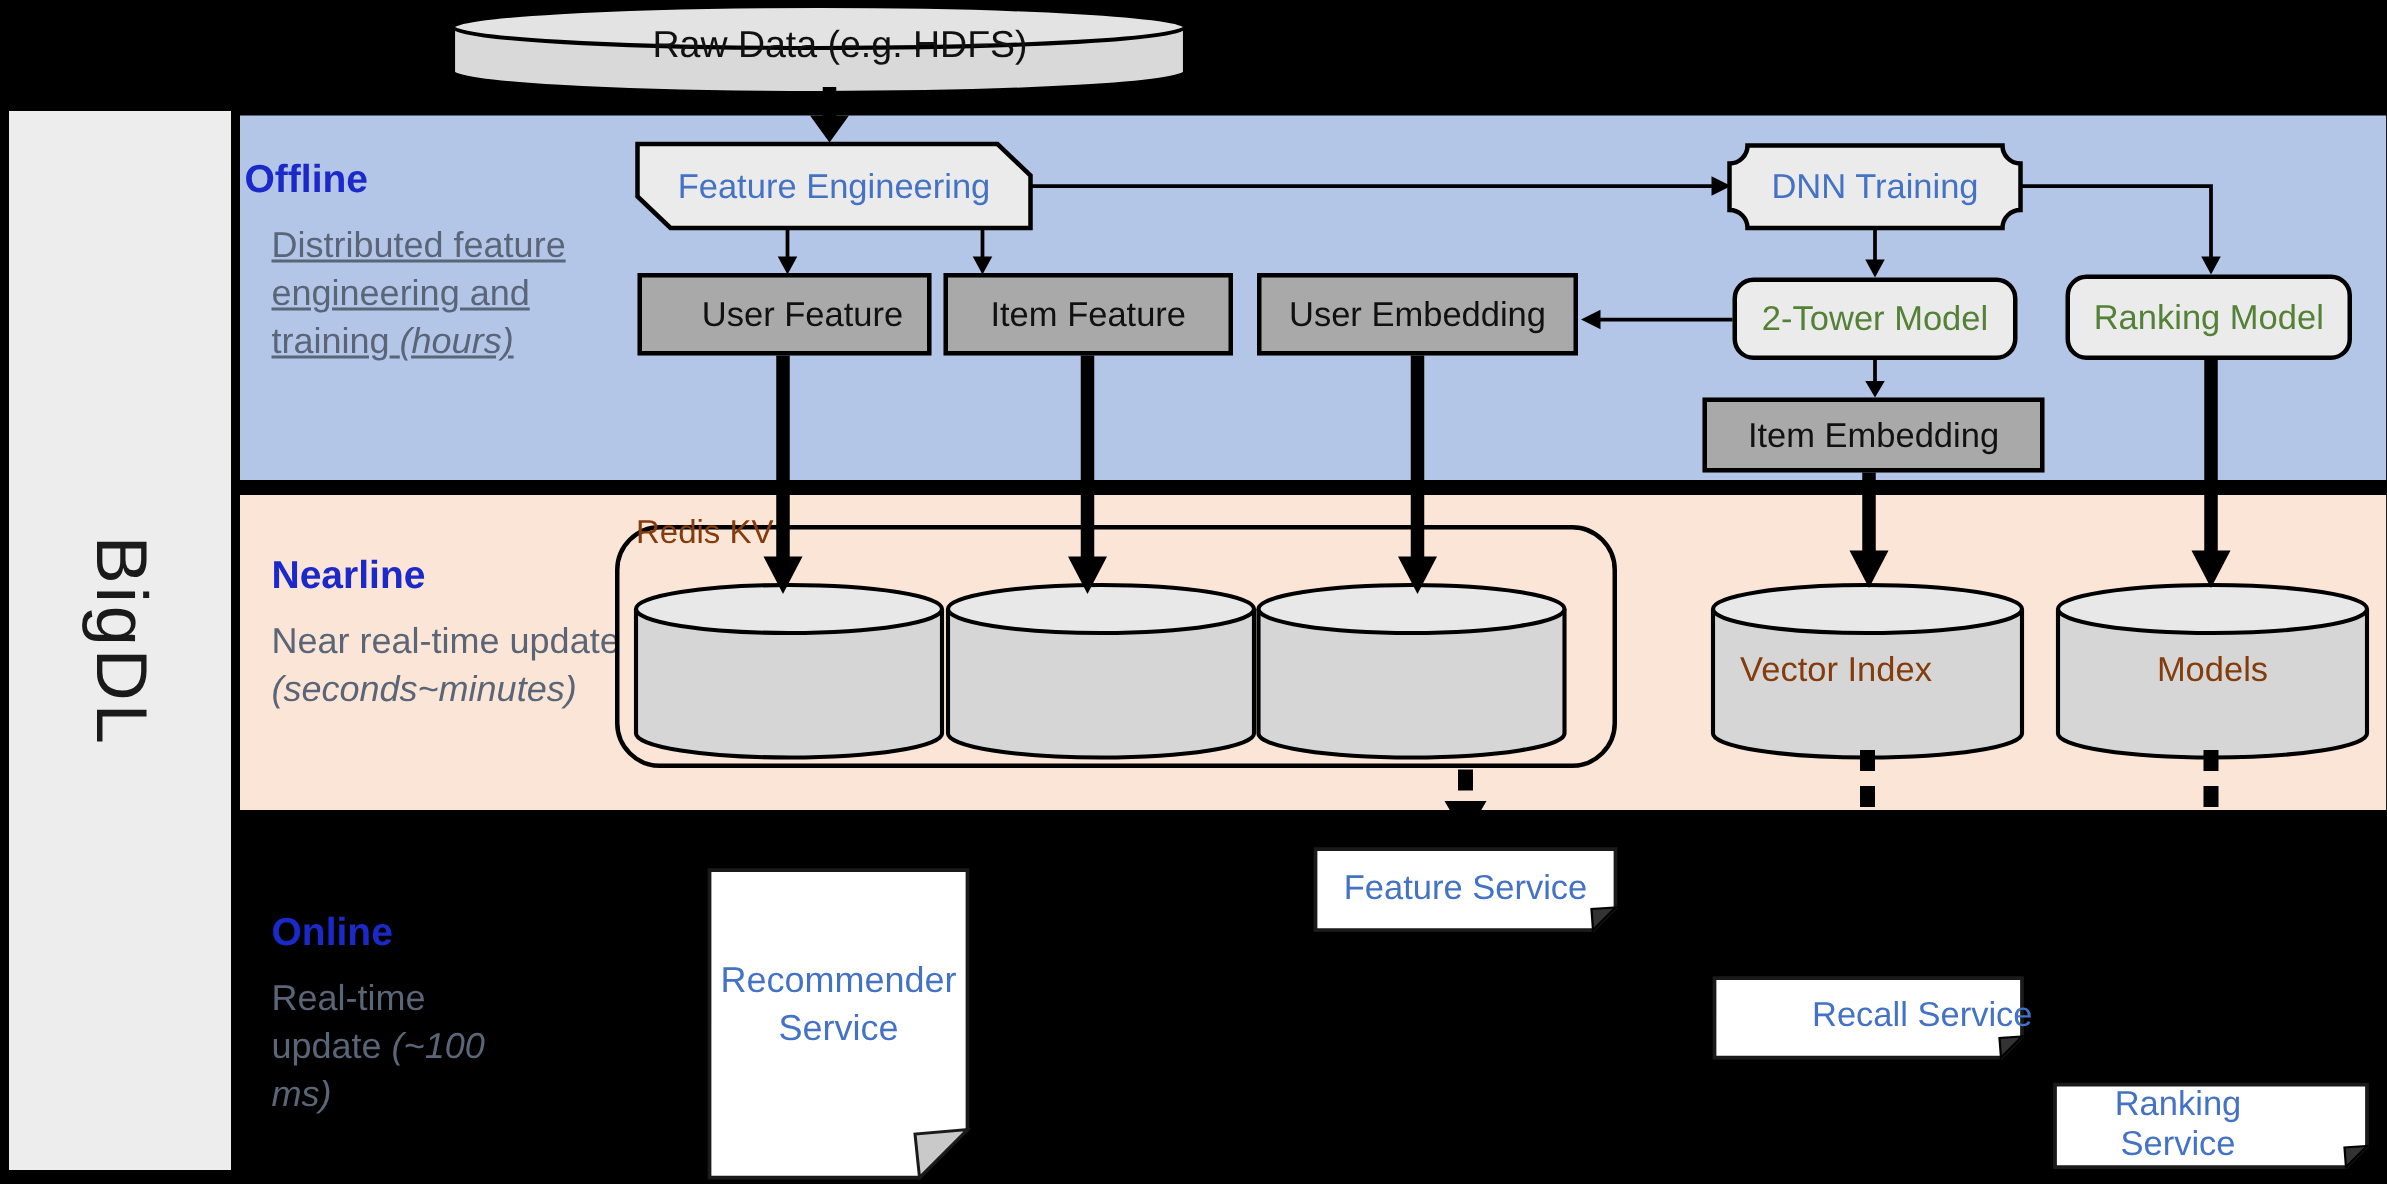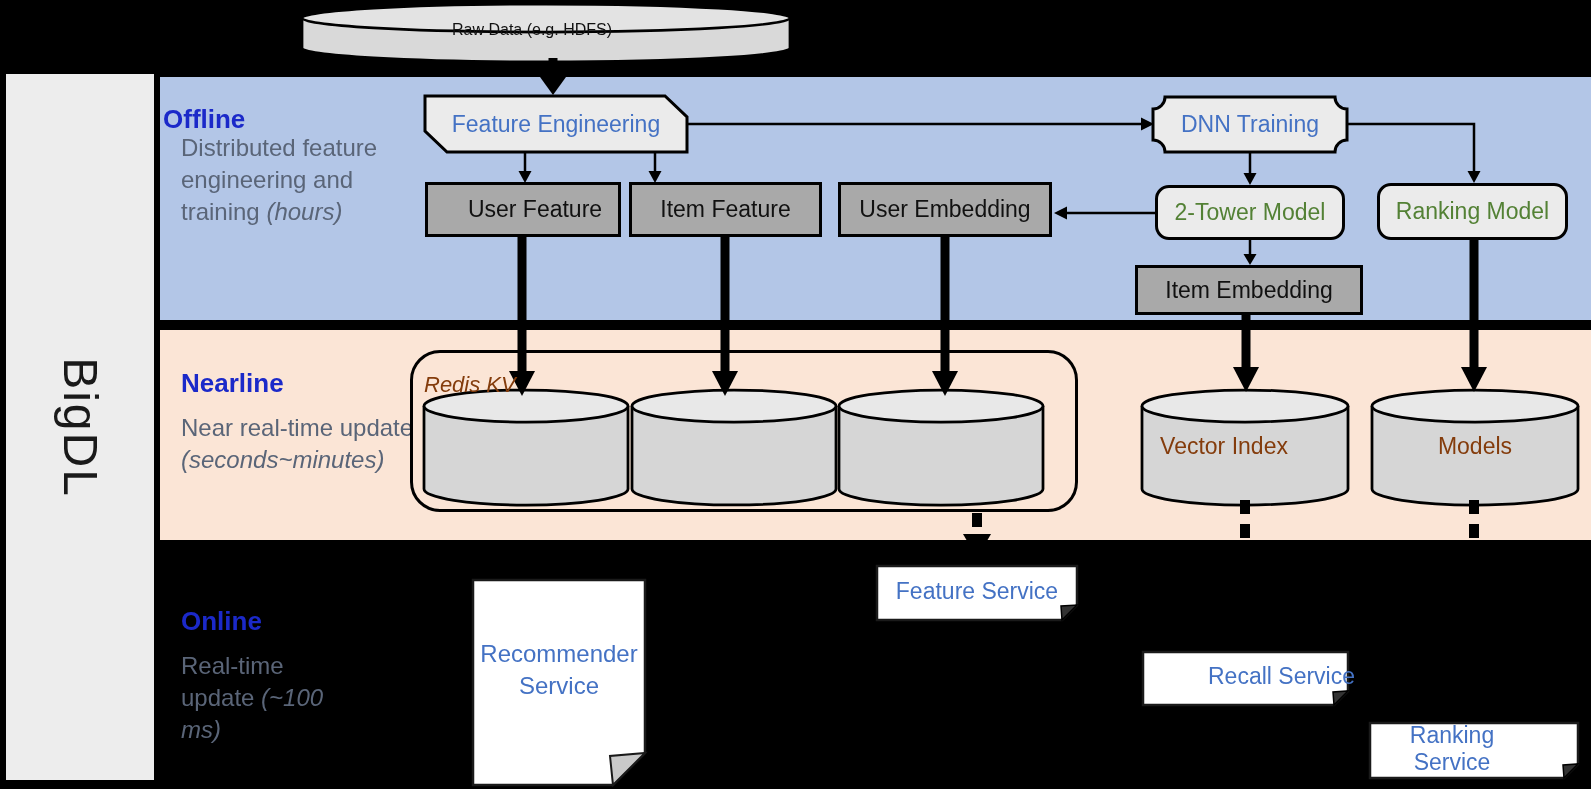--- a/index.html
+++ b/index.html
@@ -52,21 +52,21 @@
 <div class="stage">
 
   <div class="sidebar">
     <span class="brand">BigDL</span>
   </div>
 
   <div class="band offline"></div>
   <div class="band nearline"></div>
 
   <div class="band-title" style="left:163px;top:104px;">Offline</div>
-  <div class="band-sub" style="left:181px;top:132px;width:200px;">
+  <div class="band-sub" style="left:181px;top:148px;width:200px;text-decoration:underline;">
     <span>Distributed feature engineering and training</span>
     <em>(hours)</em>
   </div>
 
   <div class="band-title" style="left:181px;top:368px;">Nearline</div>
   <div class="band-sub" style="left:181px;top:412px;width:260px;">
     <span>Near real-time update</span>
     <em>(seconds~minutes)</em>
   </div>
 
@@ -196,24 +196,24 @@
     <g>
       <line class="arr-dash" x1="1245" y1="500" x2="1245" y2="630"></line>
       <polygon class="ah" points="1231,629 1259,629 1245,650"></polygon>
     </g>
     <g>
       <line class="arr-dash" x1="1474" y1="500" x2="1474" y2="701"></line>
       <polygon class="ah" points="1460,700 1488,700 1474,721"></polygon>
     </g>
   </svg>
 
-  <div class="shape-label t-black" style="left:288px;top:6px;width:488px;height:48px;font-size:16px;">Raw Data (e.g. HDFS)</div>
+  <div class="shape-label t-black" style="left:316px;top:6px;width:488px;height:48px;font-size:25px;">Raw Data (e.g. HDFS)</div>
   <div class="shape-label t-blue" style="left:425px;top:96px;width:262px;height:56px;font-size:23px;">Feature Engineering</div>
   <div class="shape-label t-blue" style="left:1153px;top:97px;width:194px;height:55px;font-size:23px;">DNN Training</div>
-  <div class="shape-label t-brown" style="left:424px;top:370px;width:120px;height:30px;font-size:22px;justify-content:flex-start;font-style:italic;">Redis KV</div>
+  <div class="shape-label t-brown" style="left:424px;top:340px;width:120px;height:30px;font-size:22px;justify-content:flex-start;">Redis KV</div>
   <div class="shape-label t-brown" style="left:1142px;top:418px;width:164px;height:56px;font-size:23px;">Vector Index</div>
   <div class="shape-label t-brown" style="left:1372px;top:418px;width:206px;height:56px;font-size:23px;">Models</div>
   <div class="shape-label t-blue" style="left:483px;top:610px;width:152px;height:120px;font-size:24px;line-height:1.35;">Recommender Service</div>
   <div class="shape-label t-blue" style="left:877px;top:566px;width:200px;height:50px;font-size:23px;">Feature Service</div>
   <div class="shape-label t-blue" style="left:1143px;top:652px;width:205px;height:49px;font-size:23px;padding-left:36px;">Recall Service</div>
   <div class="shape-label t-blue" style="left:1370px;top:723px;width:164px;height:51px;font-size:23px;">Ranking Service</div>
 
 </div>
 
 </body></html>

